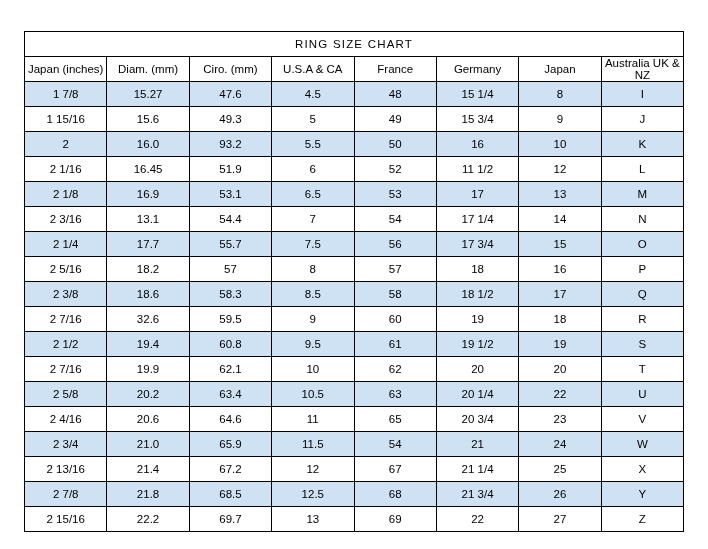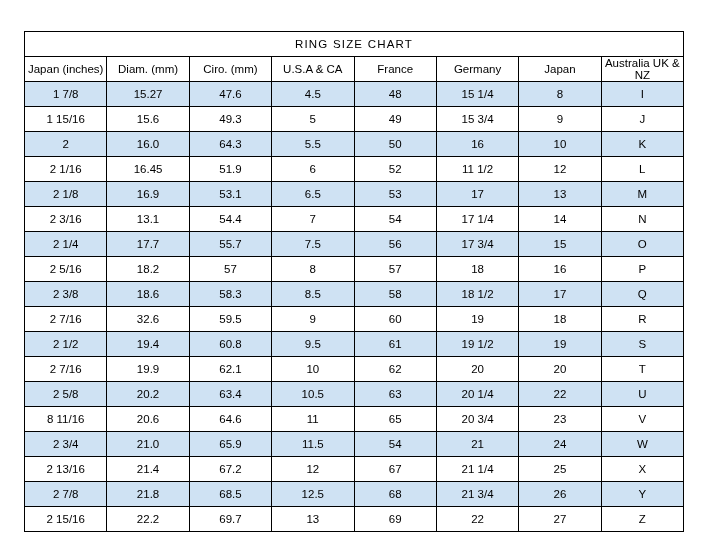--- a/index.html
+++ b/index.html
@@ -117,21 +117,21 @@
             <td>49.3</td>
             <td>5</td>
             <td>49</td>
             <td>15 3/4</td>
             <td>9</td>
             <td>J</td>
           </tr>
           <tr class="alt">
             <td>2</td>
             <td>16.0</td>
-            <td>64.3</td>
+            <td>93.2</td>
             <td>5.5</td>
             <td>50</td>
             <td>16</td>
             <td>10</td>
             <td>K</td>
           </tr>
           <tr class="plain">
             <td>2 1/16</td>
             <td>16.45</td>
             <td>51.9</td>
@@ -225,21 +225,21 @@
             <td>2 5/8</td>
             <td>20.2</td>
             <td>63.4</td>
             <td>10.5</td>
             <td>63</td>
             <td>20 1/4</td>
             <td>22</td>
             <td>U</td>
           </tr>
           <tr class="plain">
-            <td>8 11/16</td>
+            <td>2 4/16</td>
             <td>20.6</td>
             <td>64.6</td>
             <td>11</td>
             <td>65</td>
             <td>20 3/4</td>
             <td>23</td>
             <td>V</td>
           </tr>
           <tr class="alt">
             <td>2 3/4</td>

